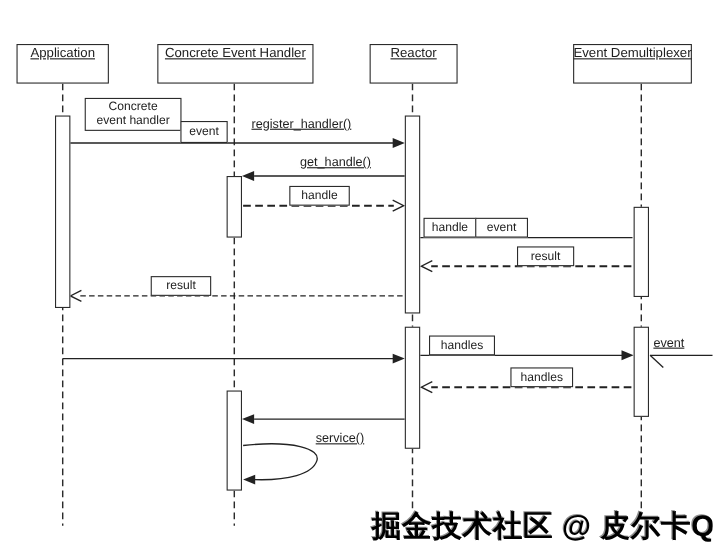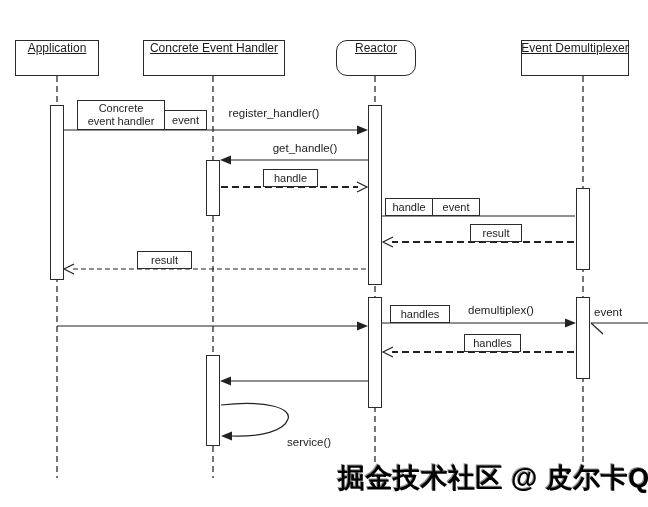--- a/index.html
+++ b/index.html
@@ -15,21 +15,21 @@
   .hdr span{font-size:12px;text-decoration:underline;white-space:nowrap;}
   .act{
     position:absolute;width:14px;border:1px solid #2b2b2b;background:#ffffff;box-sizing:border-box;
   }
   .vbox{
     position:absolute;border:1px solid #2b2b2b;background:#ffffff;box-sizing:border-box;
     display:flex;align-items:center;justify-content:center;font-size:11px;white-space:nowrap;
   }
   .vbox.twoline{white-space:pre-line;text-align:center;line-height:13px;}
   .mlabel{
-    position:absolute;font-size:11.5px;white-space:nowrap;text-align:center;width:150px;
+    position:absolute;font-size:11.5px;white-space:nowrap;text-align:center;width:150px;text-decoration:underline;
   }
   .mlabel.leftalign{text-align:left;width:auto;}
   .watermark{
     position:absolute;left:338px;top:460px;width:310px;text-align:left;
     font-size:27px;font-weight:bold;letter-spacing:0.5px;white-space:nowrap;
     color:#000000;text-shadow:-1px -1px 0 #8f8f8f, 1px 1px 0 #ffffff;
   }
 </style>
 </head>
 <body>
@@ -79,47 +79,46 @@
       <path d="M393,347 L383,352 L393,357"></path>
     </g>
   </svg>
 
   <div class="hdr" style="left:15px;width:84px;">
     <span>Application</span>
   </div>
   <div class="hdr" style="left:143px;width:142px;">
     <span>Concrete Event Handler</span>
   </div>
-  <div class="hdr" style="left:336px;width:80px;border-radius:11px;">
+  <div class="hdr" style="left:336px;width:80px;">
     <span>Reactor</span>
   </div>
   <div class="hdr" style="left:521px;width:108px;">
     <span>Event Demultiplexer</span>
   </div>
 
   <div class="act" style="left:50px;top:105px;height:175px;"></div>
   <div class="act" style="left:206px;top:160px;height:56px;"></div>
   <div class="act" style="left:206px;top:355px;height:91px;"></div>
   <div class="act" style="left:368px;top:105px;height:180px;"></div>
   <div class="act" style="left:368px;top:297px;height:111px;"></div>
   <div class="act" style="left:576px;top:188px;height:82px;"></div>
   <div class="act" style="left:576px;top:297px;height:82px;"></div>
 
-  <div class="vbox twoline" style="left:77px;top:100px;width:88px;height:30px;">Concrete
+  <div class="vbox twoline" style="left:77px;top:89px;width:88px;height:30px;">Concrete
 event handler</div>
   <div class="vbox" style="left:164px;top:110px;width:43px;height:20px;">event</div>
   <div class="vbox" style="left:263px;top:169px;width:55px;height:18px;">handle</div>
   <div class="vbox" style="left:385px;top:198px;width:48px;height:18px;">handle</div>
   <div class="vbox" style="left:432px;top:198px;width:48px;height:18px;">event</div>
   <div class="vbox" style="left:470px;top:224px;width:52px;height:18px;">result</div>
   <div class="vbox" style="left:137px;top:251px;width:55px;height:18px;">result</div>
   <div class="vbox" style="left:390px;top:305px;width:60px;height:18px;">handles</div>
   <div class="vbox" style="left:464px;top:334px;width:57px;height:18px;">handles</div>
 
   <div class="mlabel" style="left:199px;top:107px;">register_handler()</div>
   <div class="mlabel" style="left:230px;top:142px;">get_handle()</div>
-  <div class="mlabel" style="left:426px;top:304px;">demultiplex()</div>
   <div class="mlabel leftalign" style="left:594px;top:306px;">event</div>
-  <div class="mlabel leftalign" style="left:287px;top:436px;text-align:right;">service()</div>
+  <div class="mlabel leftalign" style="left:287px;top:393px;text-align:right;">service()</div>
 
   <div class="watermark">掘金技术社区 @ 皮尔卡Q</div>
 
 </div>
 
 </body></html>

